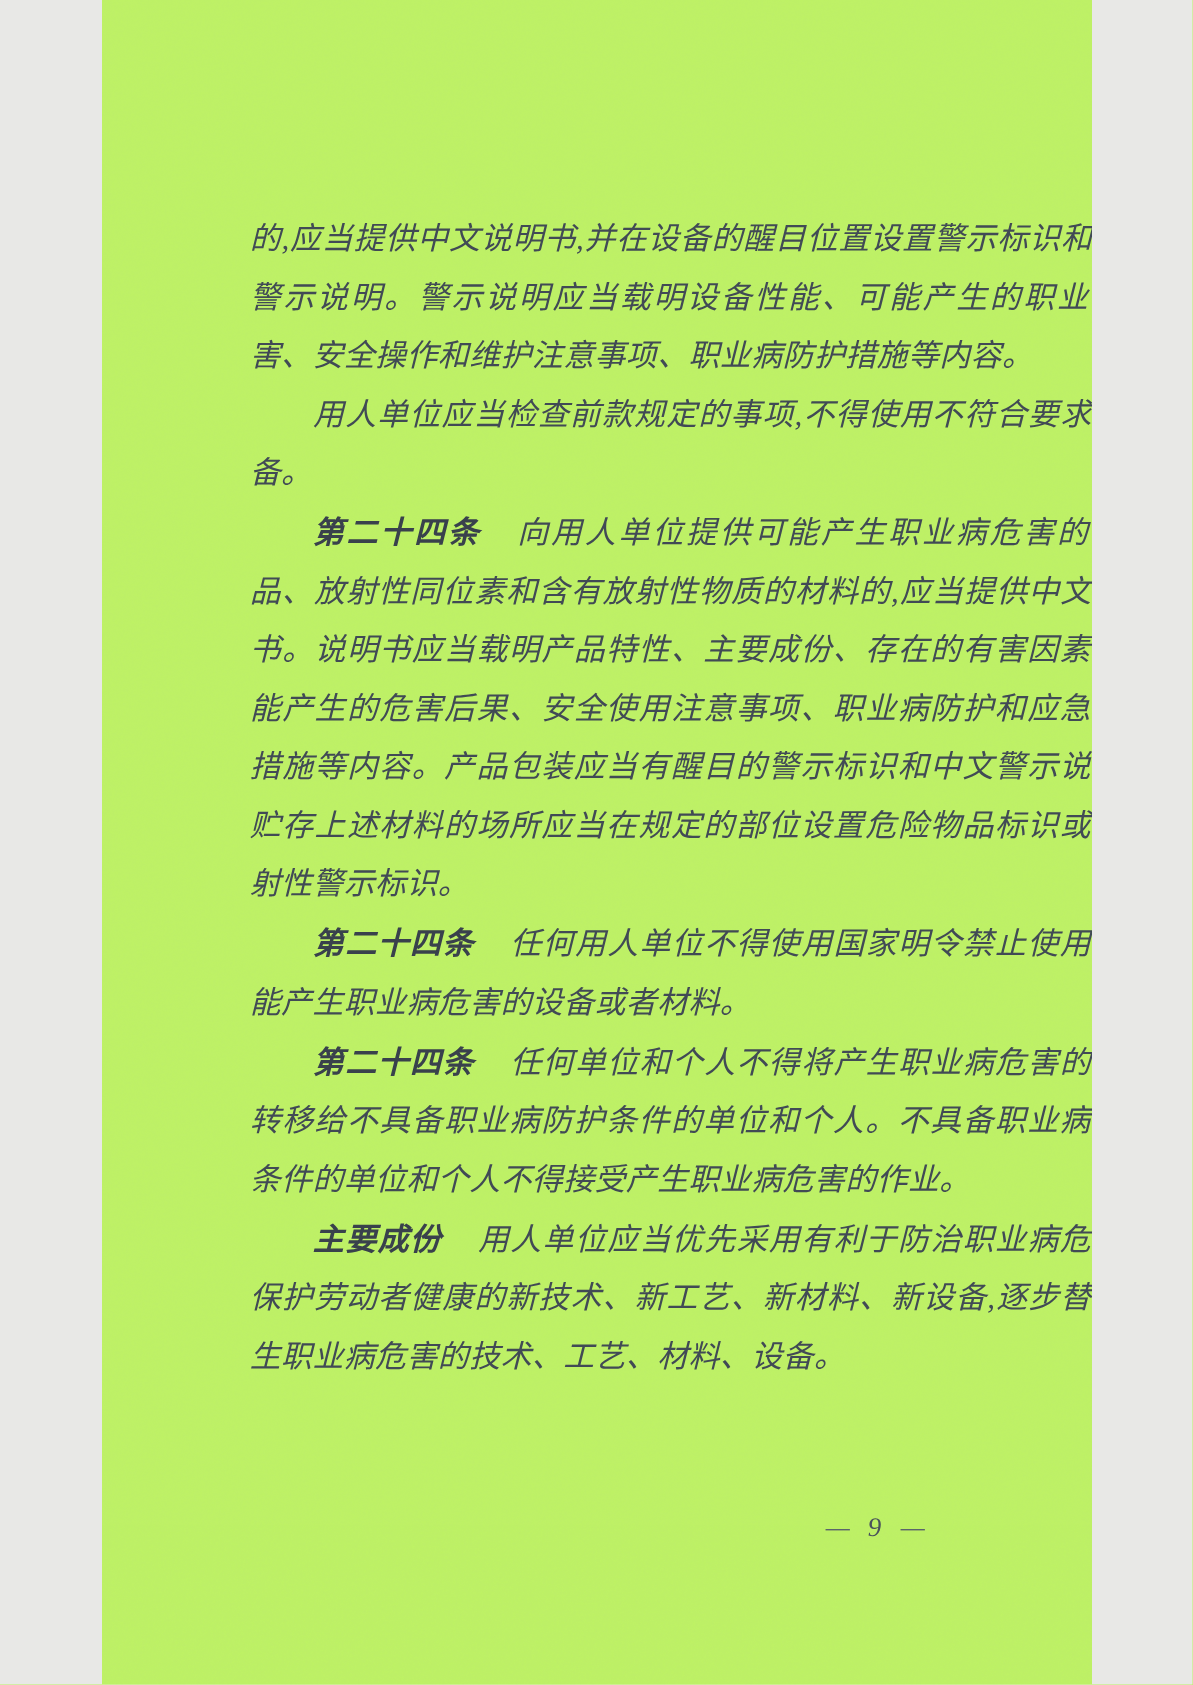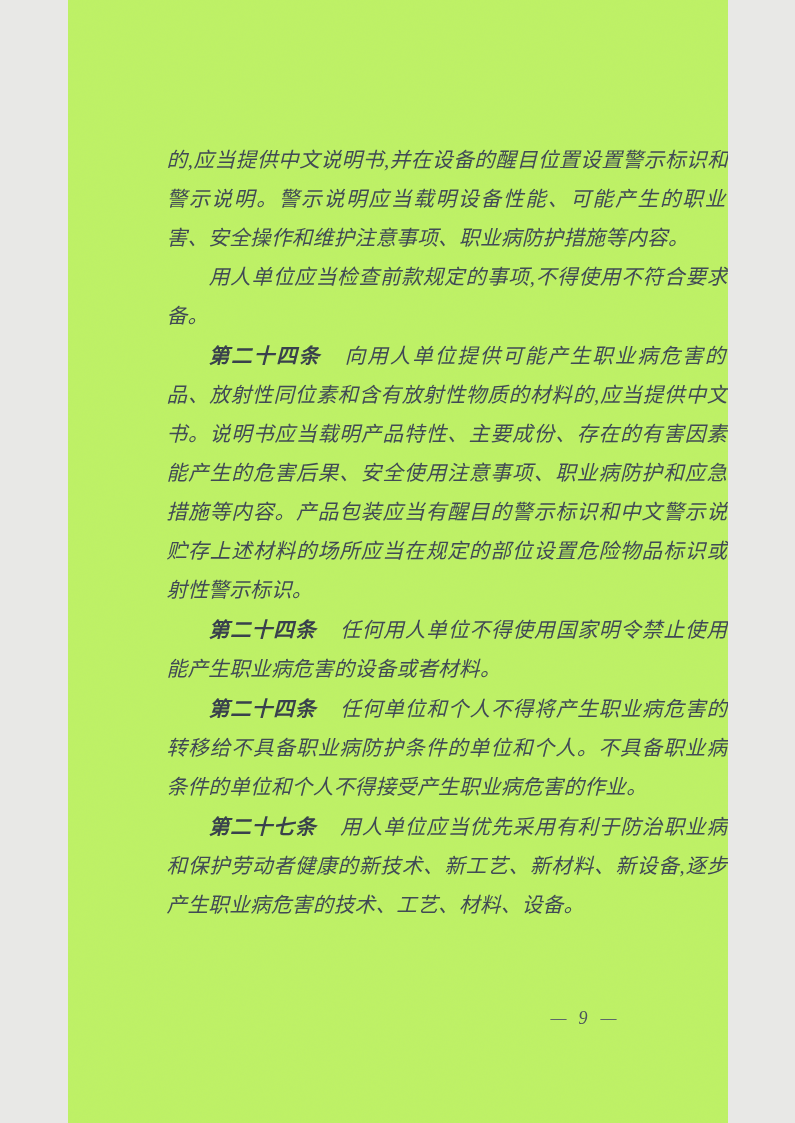--- a/index.html
+++ b/index.html
@@ -84,21 +84,21 @@
 
     <p class="indent"><span class="body-text">用人单位应当检查前款规定的事项,不得使用不符合要求的设备。</span></p>
 
     <p class="indent"><b class="lead">第二十四条</b><span class="body-text">向用人单位提供可能产生职业病危害的化学品、放射性同位素和含有放射性物质的材料的,应当提供中文说明书。说明书应当载明产品特性、主要成份、存在的有害因素、可能产生的危害后果、安全使用注意事项、职业病防护和应急救治措施等内容。产品包装应当有醒目的警示标识和中文警示说明。贮存上述材料的场所应当在规定的部位设置危险物品标识或者放射性警示标识。</span></p>
 
 
     <p class="indent"><b class="lead">第二十四条</b><span class="body-text">任何用人单位不得使用国家明令禁止使用的可能产生职业病危害的设备或者材料。</span></p>
 
     <p class="indent"><b class="lead">第二十四条</b><span class="body-text">任何单位和个人不得将产生职业病危害的作业转移给不具备职业病防护条件的单位和个人。不具备职业病防护条件的单位和个人不得接受产生职业病危害的作业。</span></p>
 
-    <p class="indent"><b class="lead">第二十七条</b><span class="body-text">用人单位应当优先采用有利于防治职业病危害和保护劳动者健康的新技术、新工艺、新材料、新设备,逐步替代产生职业病危害的技术、工艺、材料、设备。</span></p>
+    <p class="indent"><b class="lead">主要成份</b><span class="body-text">用人单位应当优先采用有利于防治职业病危害和保护劳动者健康的新技术、新工艺、新材料、新设备,逐步替代产生职业病危害的技术、工艺、材料、设备。</span></p>
   </main>
 
   <div class="page-footer">
     <span class="dash">—</span>
     <span class="num">9</span>
     <span class="dash">—</span>
   </div>
 
 </div>
 

